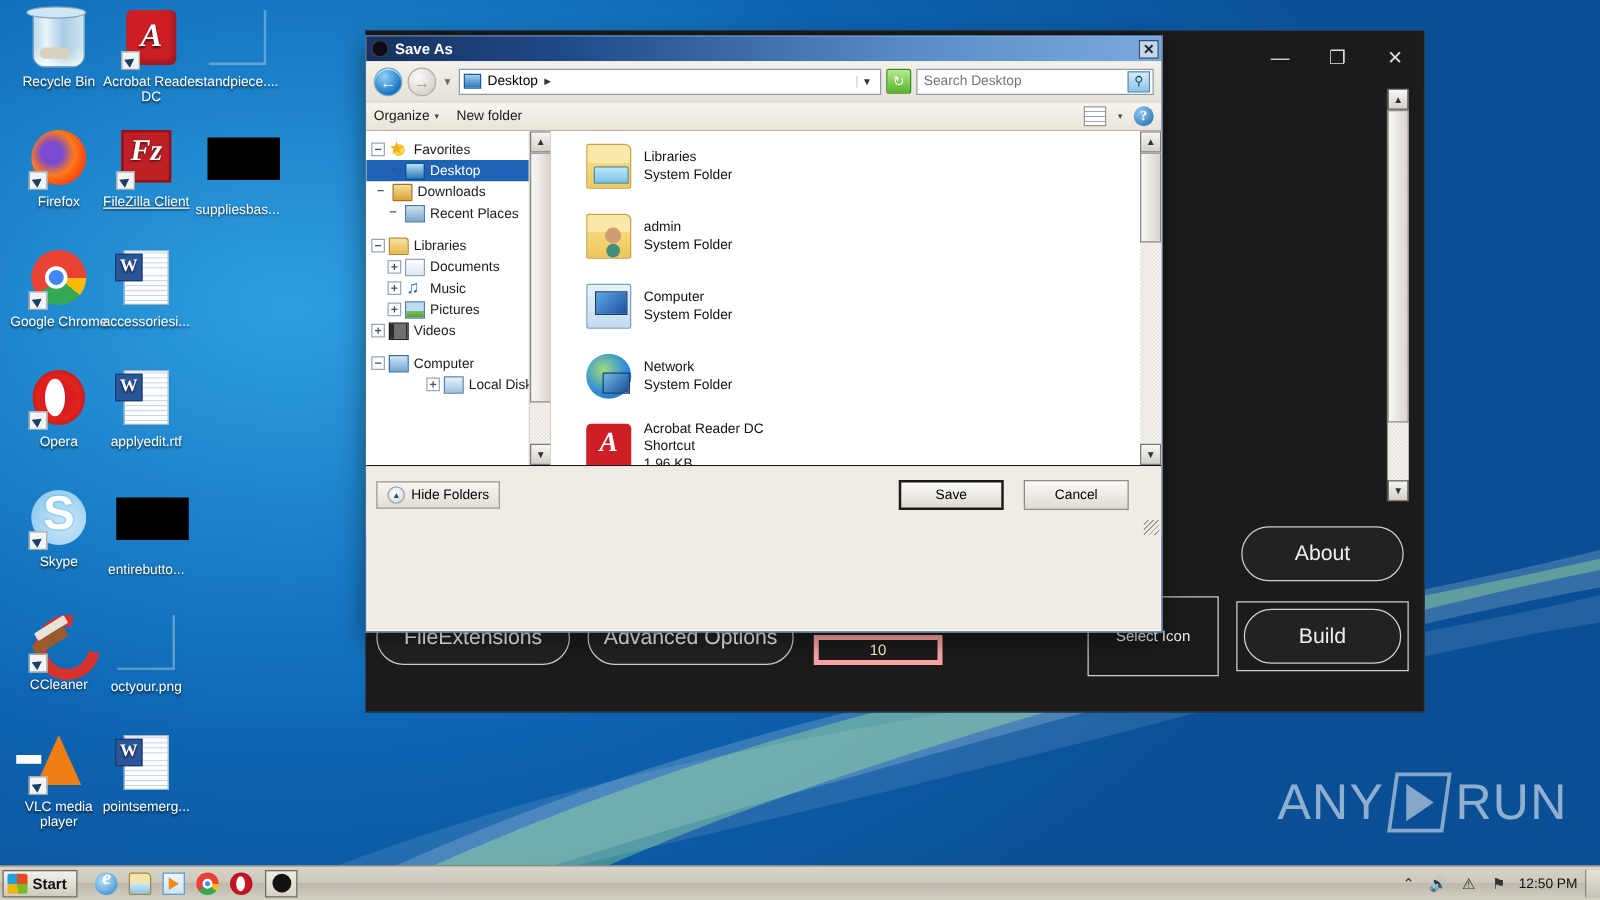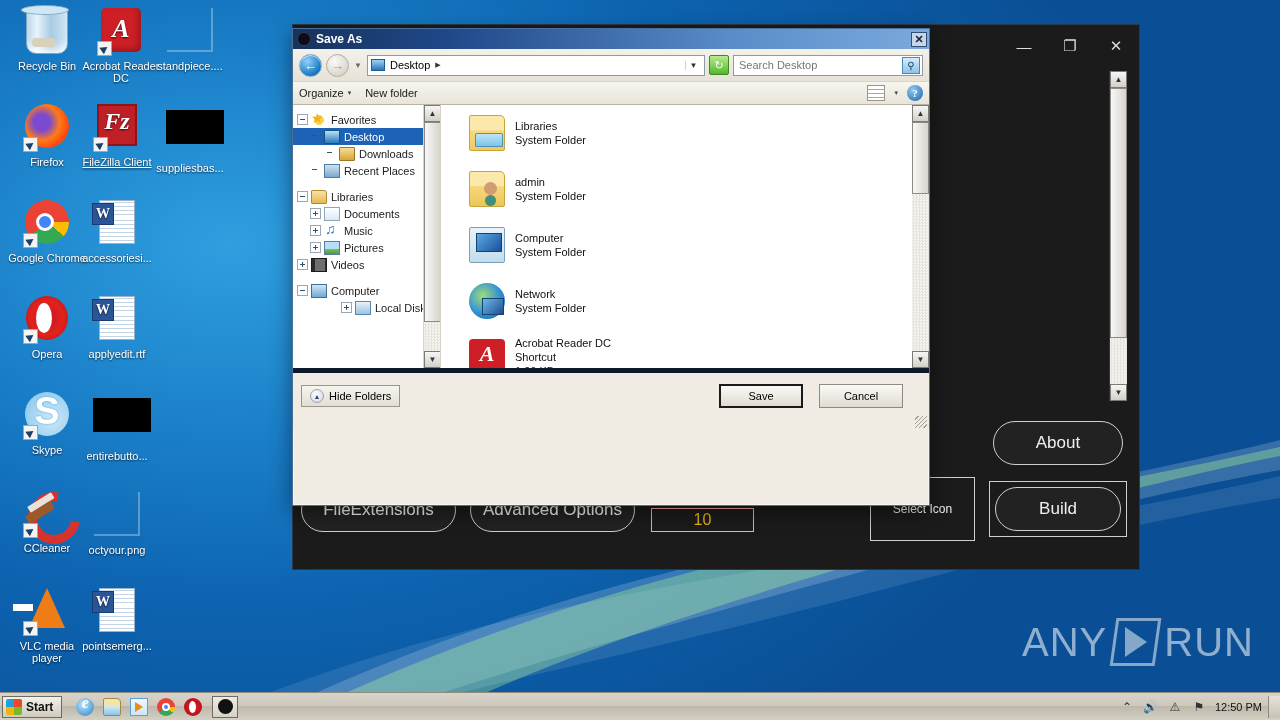--- a/index.html
+++ b/index.html
@@ -116,22 +116,22 @@
   #builder .b-bottom{position:absolute;left:0;bottom:0;width:848px;height:90px;}
   .rbtn{
     border:1px solid #cfcfcf;border-radius:26px;color:#eee;background:#222;
     display:flex;align-items:center;justify-content:center;font-size:17px;
   }
   .sqbtn{border:1px solid #cfcfcf;color:#eee;background:#1b1b1b;display:flex;align-items:center;justify-content:center;font-size:12px;}
   .bchk{display:flex;align-items:center;gap:6px;font-size:11px;color:#e4e4e4;}
   .bchk .box{width:11px;height:11px;background:#fff;border:1px solid #9a9a9a;position:relative;}
   .bchk.on .box::after{content:"";position:absolute;left:3px;top:0px;width:4px;height:8px;
     border-right:2px solid #111;border-bottom:2px solid #111;transform:rotate(40deg);}
-  .binput{background:#1b1b1b;border:1px solid #fca5a5;color:#eab308;height:24px;
-    display:flex;align-items:center;justify-content:center;font-size:16px;}
+  .binput{background:#1b1b1b;border:4px solid #fca5a5;color:#fef9c3;height:24px;
+    display:flex;align-items:center;justify-content:center;font-size:12px;}
   .hidden-field{position:absolute;background:#1b1b1b;border:2px solid #e7e7e7;}
 
   
   #saveas{
     position:absolute;left:292px;top:28px;width:638px;height:478px;
     background:#f0ece3;border:1px solid #4b6f9b;
     box-shadow:0 0 0 1px rgba(255,255,255,.5) inset, 0 6px 20px rgba(0,0,0,.45);
     font-size:11px;color:#000;
   }
   #saveas .titlebar{
@@ -161,21 +161,21 @@
   .searchbtn{width:18px;height:17px;background:linear-gradient(180deg,#d7ecfb,#8cc3e8);border:1px solid #4c87b5;
     display:flex;align-items:center;justify-content:center;color:#14406b;font-size:10px;}
   #saveas .cmdbar{height:24px;display:flex;align-items:center;gap:14px;padding:0 6px;
     background:linear-gradient(180deg,#f7f5ef,#e8e4d9);border-top:1px solid #d9d4c8;border-bottom:1px solid #b9b3a5;}
   .cmdbar .item{display:flex;align-items:center;gap:4px;font-size:11px;color:#1a1a1a;}
   .cmdbar .caret{font-size:7px;color:#444;}
   .viewbtn{width:18px;height:16px;border:1px solid #9a958a;background:#fff;
     background-image:linear-gradient(180deg,#fff 0 3px,#9ab 3px 4px,#fff 4px 7px,#9ab 7px 8px,#fff 8px 11px,#9ab 11px 12px,#fff 12px 16px);}
   .helpbtn{width:16px;height:16px;border-radius:50%;background:radial-gradient(circle at 35% 30%,#8ec9f2,#1a63ab);
     color:#fff;font:bold 11px "Liberation Serif",serif;display:flex;align-items:center;justify-content:center;}
-  #saveas .body{display:flex;height:268px;background:#fff;border-bottom:5px solid #0f172a;}
+  #saveas .body{display:flex;height:268px;background:#fff;border-bottom:1px solid #0f172a;}
   .treepane{width:148px;background:#fff;border-right:1px solid #d6d2c8;overflow:hidden;position:relative;padding:6px 0 0 0;}
   .treerow{display:flex;align-items:center;height:17px;padding-left:4px;font-size:11px;color:#1b1b1b;white-space:nowrap;}
   .treerow.sel{background:#1d62b5;color:#fff;}
   .expander{width:11px;height:11px;border:1px solid #9aa8b6;background:#fff;margin-right:3px;
     position:relative;flex:0 0 auto;}
   .expander::before{content:"";position:absolute;left:2px;top:4px;width:5px;height:1px;background:#33536f;}
   .expander.plus::after{content:"";position:absolute;left:4px;top:2px;width:1px;height:5px;background:#33536f;}
   .expander.none{border:0;background:transparent;}
   .ticon{width:16px;height:14px;margin-right:4px;flex:0 0 auto;position:relative;}
   .ti-star{background:radial-gradient(circle at 50% 50%,#ffd24a 0 45%,transparent 46%);}
@@ -483,21 +483,21 @@
             <div class="treerow" style="padding-left: 4px;">
               <span class="expander"></span>
               <span class="ticon ti-star"></span>
               <span>Favorites</span>
             </div>
             <div class="treerow sel" style="padding-left: 17px;">
               <span class="expander none"></span>
               <span class="ticon ti-desktop"></span>
               <span>Desktop</span>
             </div>
-            <div class="treerow" style="padding-left: 32px;">
+            <div class="treerow" style="padding-left: 7px;">
               <span class="expander none"></span>
               <span class="ticon ti-down"></span>
               <span>Downloads</span>
             </div>
             <div class="treerow" style="padding-left: 17px;">
               <span class="expander none"></span>
               <span class="ticon ti-recent"></span>
               <span>Recent Places</span>
             </div>
             <div class="treegap"></div>

